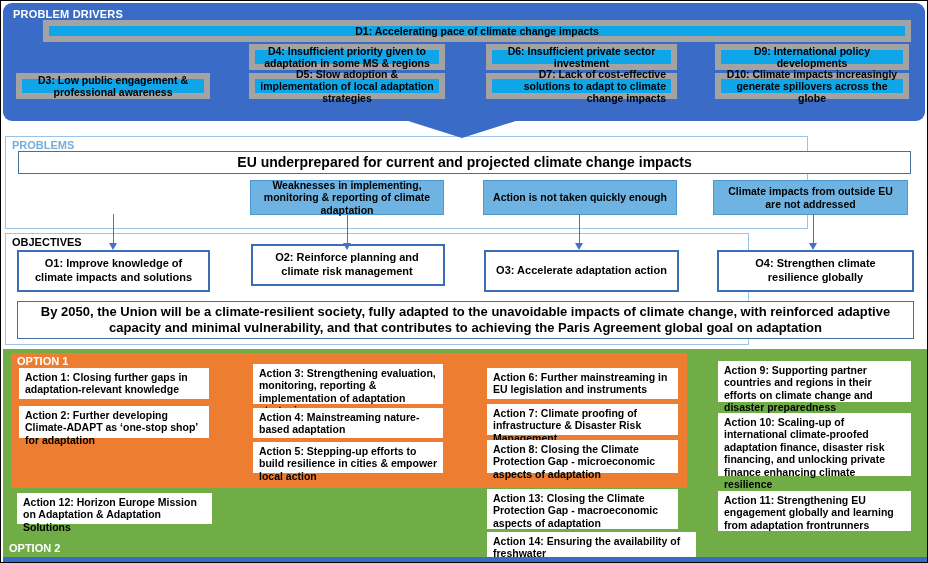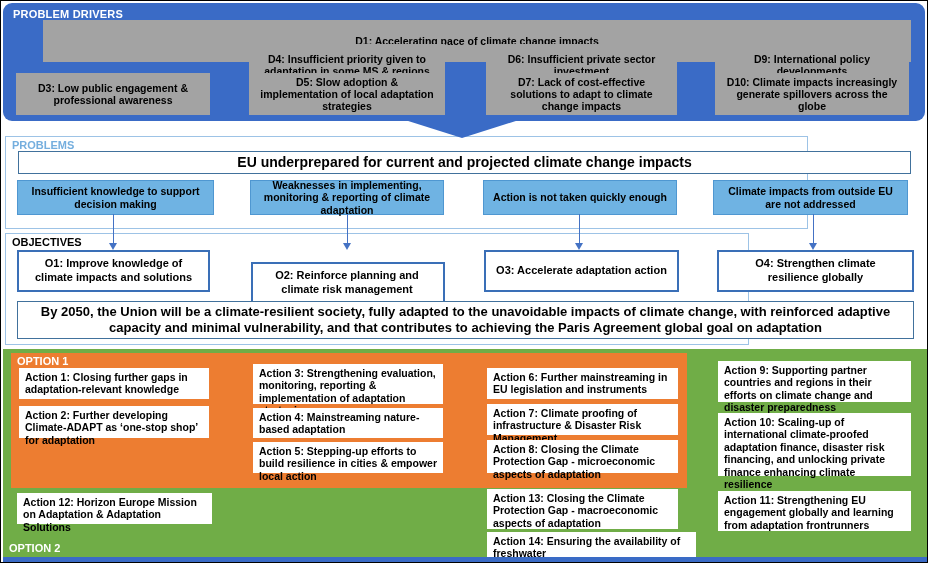--- a/index.html
+++ b/index.html
@@ -6,22 +6,22 @@
   .canvas{
     position:relative;width:928px;height:563px;box-sizing:border-box;
     background:#fff;border:1px solid #000;overflow:hidden;
     font-family:"Liberation Sans",sans-serif;font-weight:bold;color:#000;
   }
   .abs{position:absolute;box-sizing:border-box;}
   
   .hdr{background:#3a6bc6;border-radius:9px;}
   .hdr-label{color:#fff;font-size:11px;letter-spacing:.2px;}
   
-  .wbox{background:#a3a3a3;border:6px solid #a3a3a3;display:flex;align-items:center;justify-content:center;
-        text-align:center;font-size:10.5px;line-height:1.15;padding:15px 5px;}
+  .wbox{background:#0ea5e9;border:6px solid #a3a3a3;display:flex;align-items:center;justify-content:center;
+        text-align:center;font-size:10.5px;line-height:1.15;padding:5px 5px;}
   
   .chev{width:0;height:0;border-left:57px solid transparent;border-right:57px solid transparent;
         border-top:18px solid #3a6bc6;z-index:4;}
   
   .section{background:#fff;border:1px solid #9dc3e6;}
   .sec-label{font-size:11px;}
   .lbl-blue{color:#74aede;}
   
   .pbox{background:#6fb3e3;border:1px solid #4f97d1;display:flex;align-items:center;justify-content:center;
         text-align:center;font-size:10.5px;line-height:1.2;padding:2px 8px;}
@@ -51,47 +51,46 @@
     <div class="hdr-label" style="padding:5px 0 0 10px;">PROBLEM DRIVERS</div>
   </div>
   <div class="abs wbox" style="left:42px;top:19px;width:868px;height:22px;">D1: Accelerating pace of climate change impacts</div>
 
   <div class="abs wbox" style="left:248px;top:43px;width:196px;height:26px;">D4: Insufficient priority given to adaptation in some MS &amp; regions</div>
   <div class="abs wbox" style="left:485px;top:43px;width:191px;height:26px;">D6: Insufficient private sector investment</div>
   <div class="abs wbox" style="left:714px;top:43px;width:194px;height:26px;">D9: International policy developments</div>
 
   <div class="abs wbox" style="left:15px;top:72px;width:194px;height:26px;">D3: Low public engagement &amp; professional awareness</div>
   <div class="abs wbox" style="left:248px;top:72px;width:196px;height:26px;">D5: Slow adoption &amp; implementation of local adaptation strategies</div>
-  <div class="abs wbox" style="left:485px;top:72px;width:191px;height:26px;">D7: Lack of cost-effective solutions to adapt to climate change impacts</div>
+  <div class="abs wbox" style="left:485px;top:72px;width:191px;height:26px;text-align:right;">D7: Lack of cost-effective solutions to adapt to climate change impacts</div>
   <div class="abs wbox" style="left:714px;top:72px;width:194px;height:26px;">D10: Climate impacts increasingly generate spillovers across the globe</div>
 
   <div class="abs chev" style="left:404px;top:119px;"></div>
 
   <div class="abs section" style="left:4px;top:135px;width:803px;height:93px;">
     <div class="sec-label lbl-blue" style="padding:2px 0 0 6px;">PROBLEMS</div>
     <div class="abs thin" style="left:12px;top:14px;width:893px;height:23px;">EU underprepared for current and projected climate change impacts</div>
-    <div class="abs pbox" style="left:11px;top:43px;width:197px;height:35px;">Insufficient knowledge to support decision making</div>
     <div class="abs pbox" style="left:244px;top:43px;width:194px;height:35px;">Weaknesses in implementing, monitoring &amp; reporting of climate adaptation</div>
     <div class="abs pbox" style="left:477px;top:43px;width:194px;height:35px;">Action is not taken quickly enough</div>
     <div class="abs pbox" style="left:707px;top:43px;width:195px;height:35px;">Climate impacts from outside EU are not addressed</div>
   </div>
 
   <div class="abs cline" style="left:112px;top:213px;height:30px;"></div>
   <div class="abs carrow" style="left:108px;top:242px;"></div>
   <div class="abs cline" style="left:346px;top:213px;height:30px;"></div>
   <div class="abs carrow" style="left:342px;top:242px;"></div>
   <div class="abs cline" style="left:578px;top:213px;height:30px;"></div>
   <div class="abs carrow" style="left:574px;top:242px;"></div>
   <div class="abs cline" style="left:812px;top:213px;height:30px;"></div>
   <div class="abs carrow" style="left:808px;top:242px;"></div>
 
   <div class="abs section" style="left:4px;top:232px;width:744px;height:112px;">
     <div class="sec-label" style="padding:2px 0 0 6px;">OBJECTIVES</div>
     <div class="abs obox" style="left:11px;top:16px;width:193px;height:42px;">O1: Improve knowledge of climate impacts and solutions</div>
-    <div class="abs obox" style="left:245px;top:28px;width:194px;height:42px;padding-left:8px;">O2: Reinforce planning and climate risk management</div>
+    <div class="abs obox" style="left:245px;top:10px;width:194px;height:42px;padding-left:8px;">O2: Reinforce planning and climate risk management</div>
     <div class="abs obox" style="left:478px;top:16px;width:195px;height:42px;">O3: Accelerate adaptation action</div>
     <div class="abs obox" style="left:711px;top:16px;width:197px;height:42px;">O4: Strengthen climate resilience globally</div>
     <div class="abs thin" style="left:11px;top:67px;width:897px;height:38px;font-size:13px;">By 2050, the Union will be a climate-resilient society, fully adapted to the unavoidable impacts of climate change, with reinforced adaptive capacity and minimal vulnerability, and that contributes to achieving the Paris Agreement global goal on adaptation</div>
   </div>
 
   <div class="abs green" style="left:2px;top:348px;width:924px;height:208px;"></div>
 
   <div class="abs orange" style="left:10px;top:352px;width:676px;height:135px;">
     <div class="opt-label" style="padding:2px 17px 0 6px;">OPTION 1</div>
   </div>

